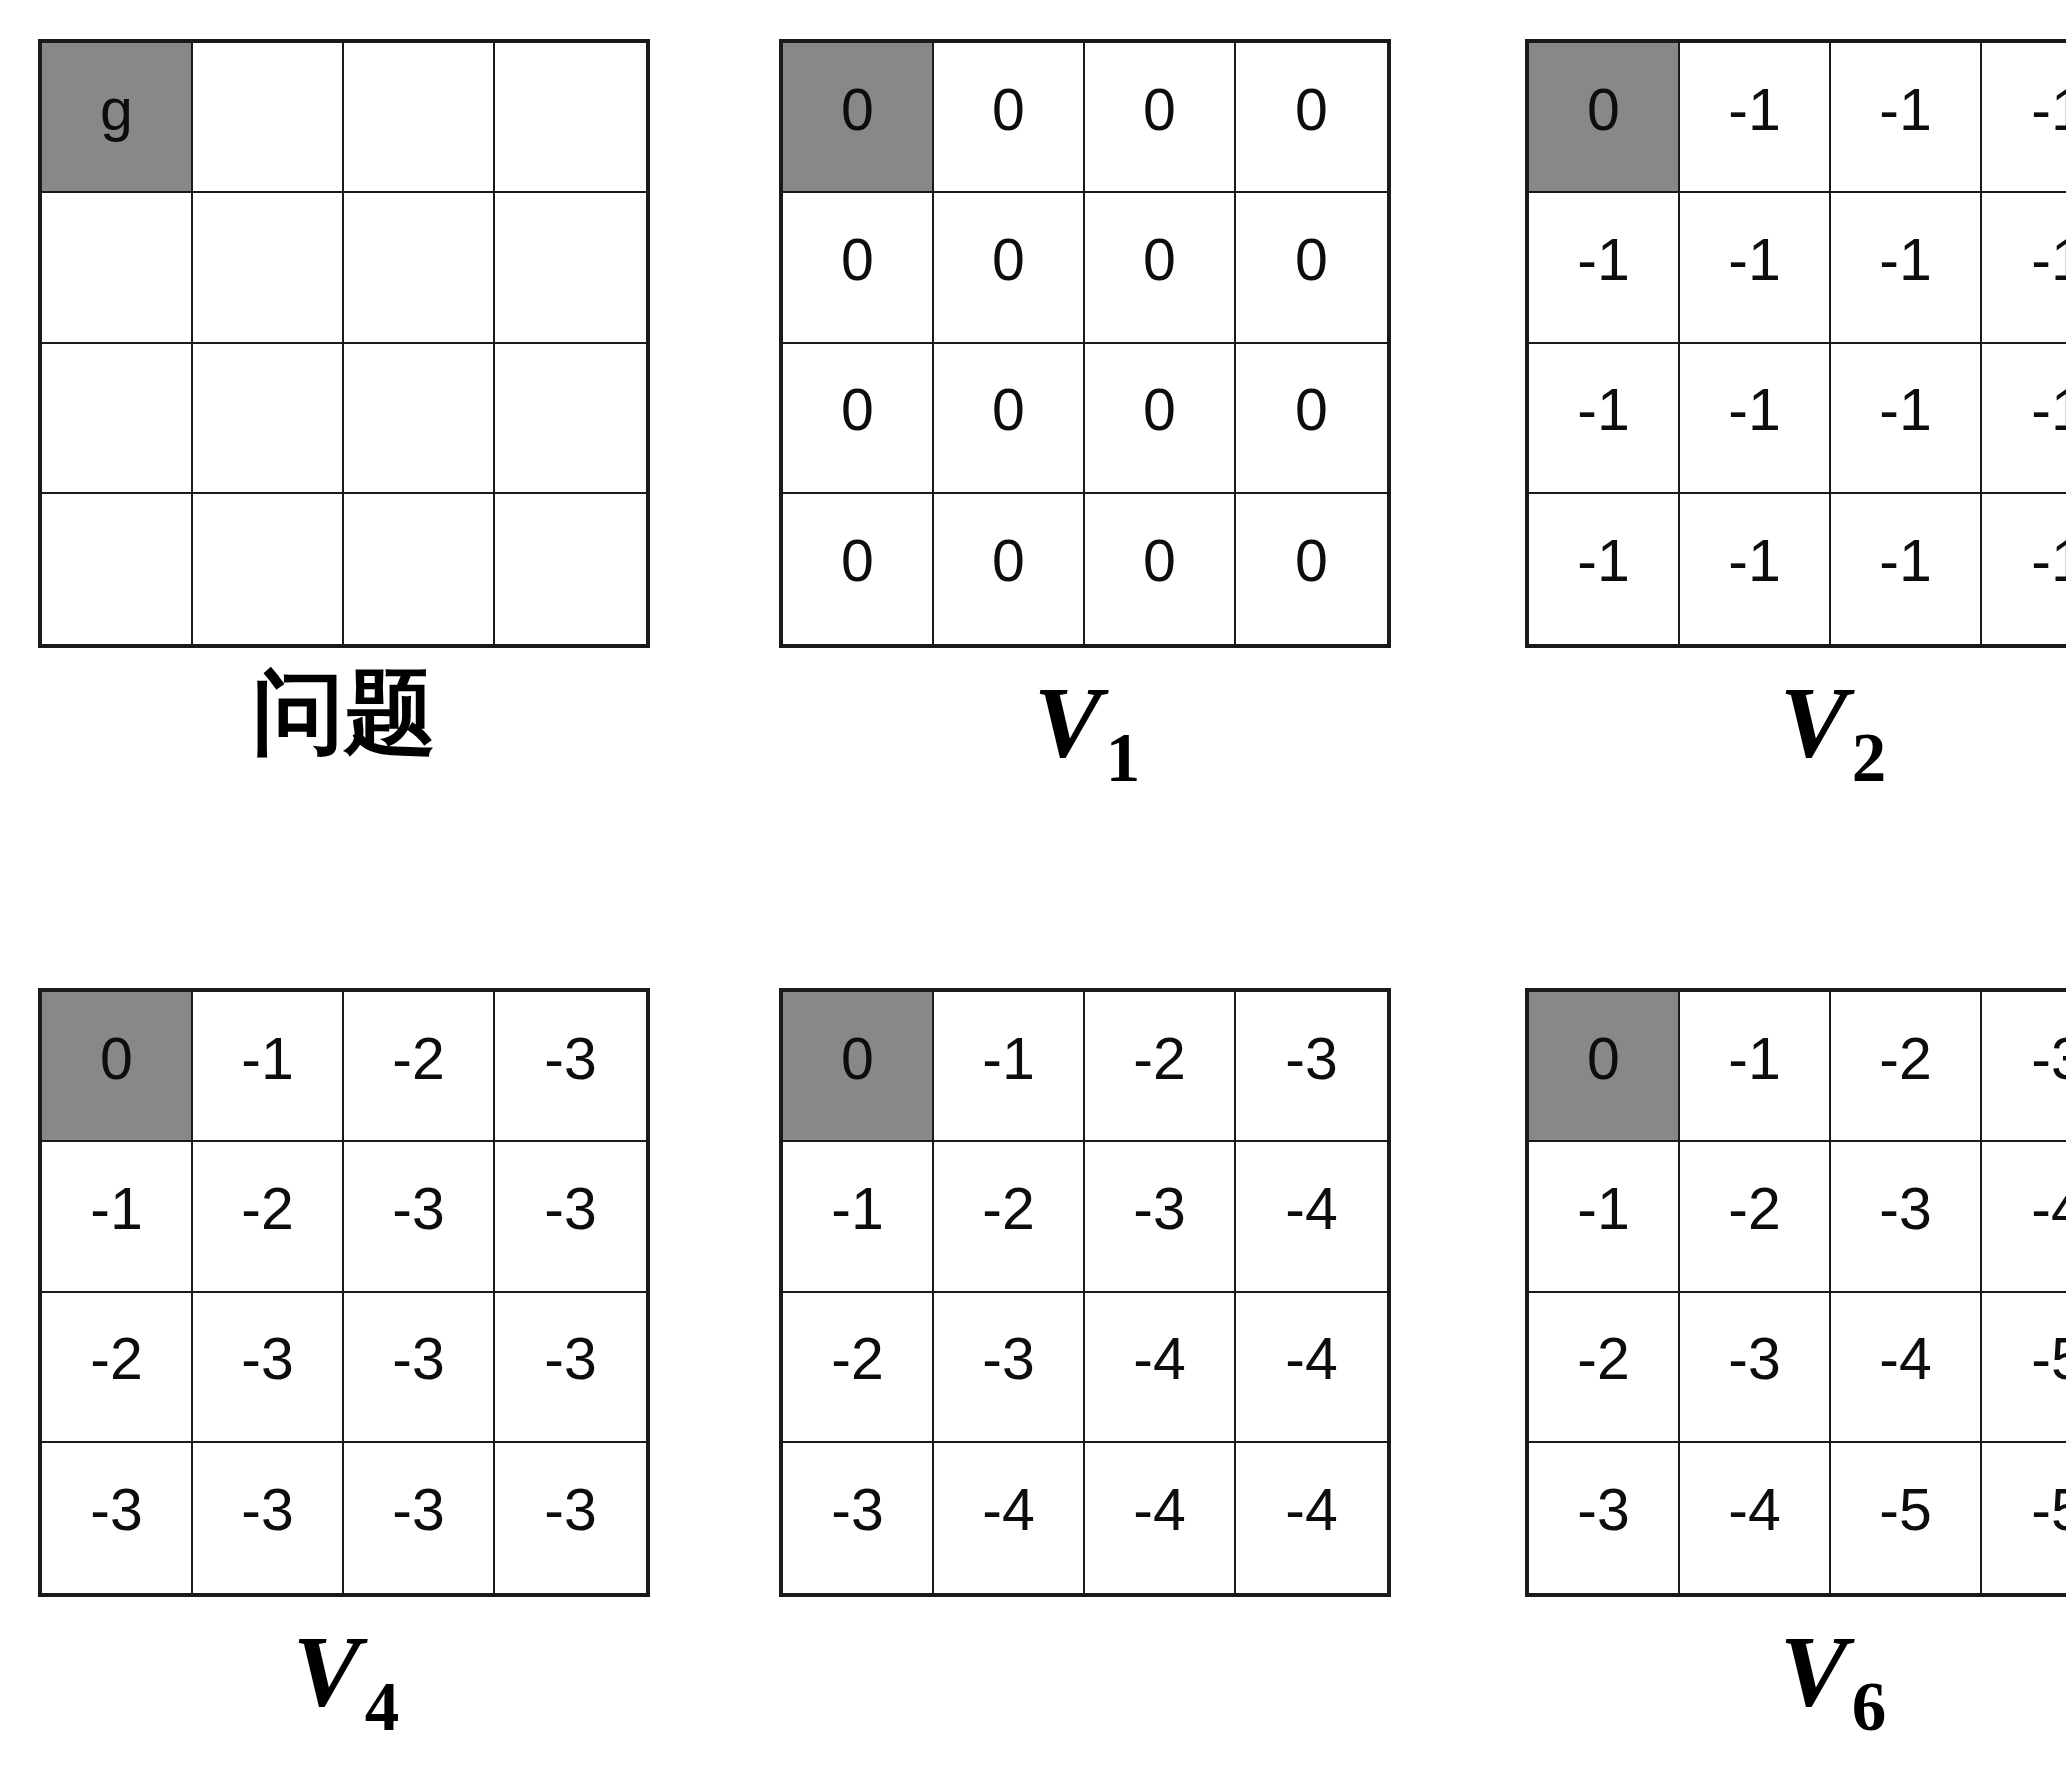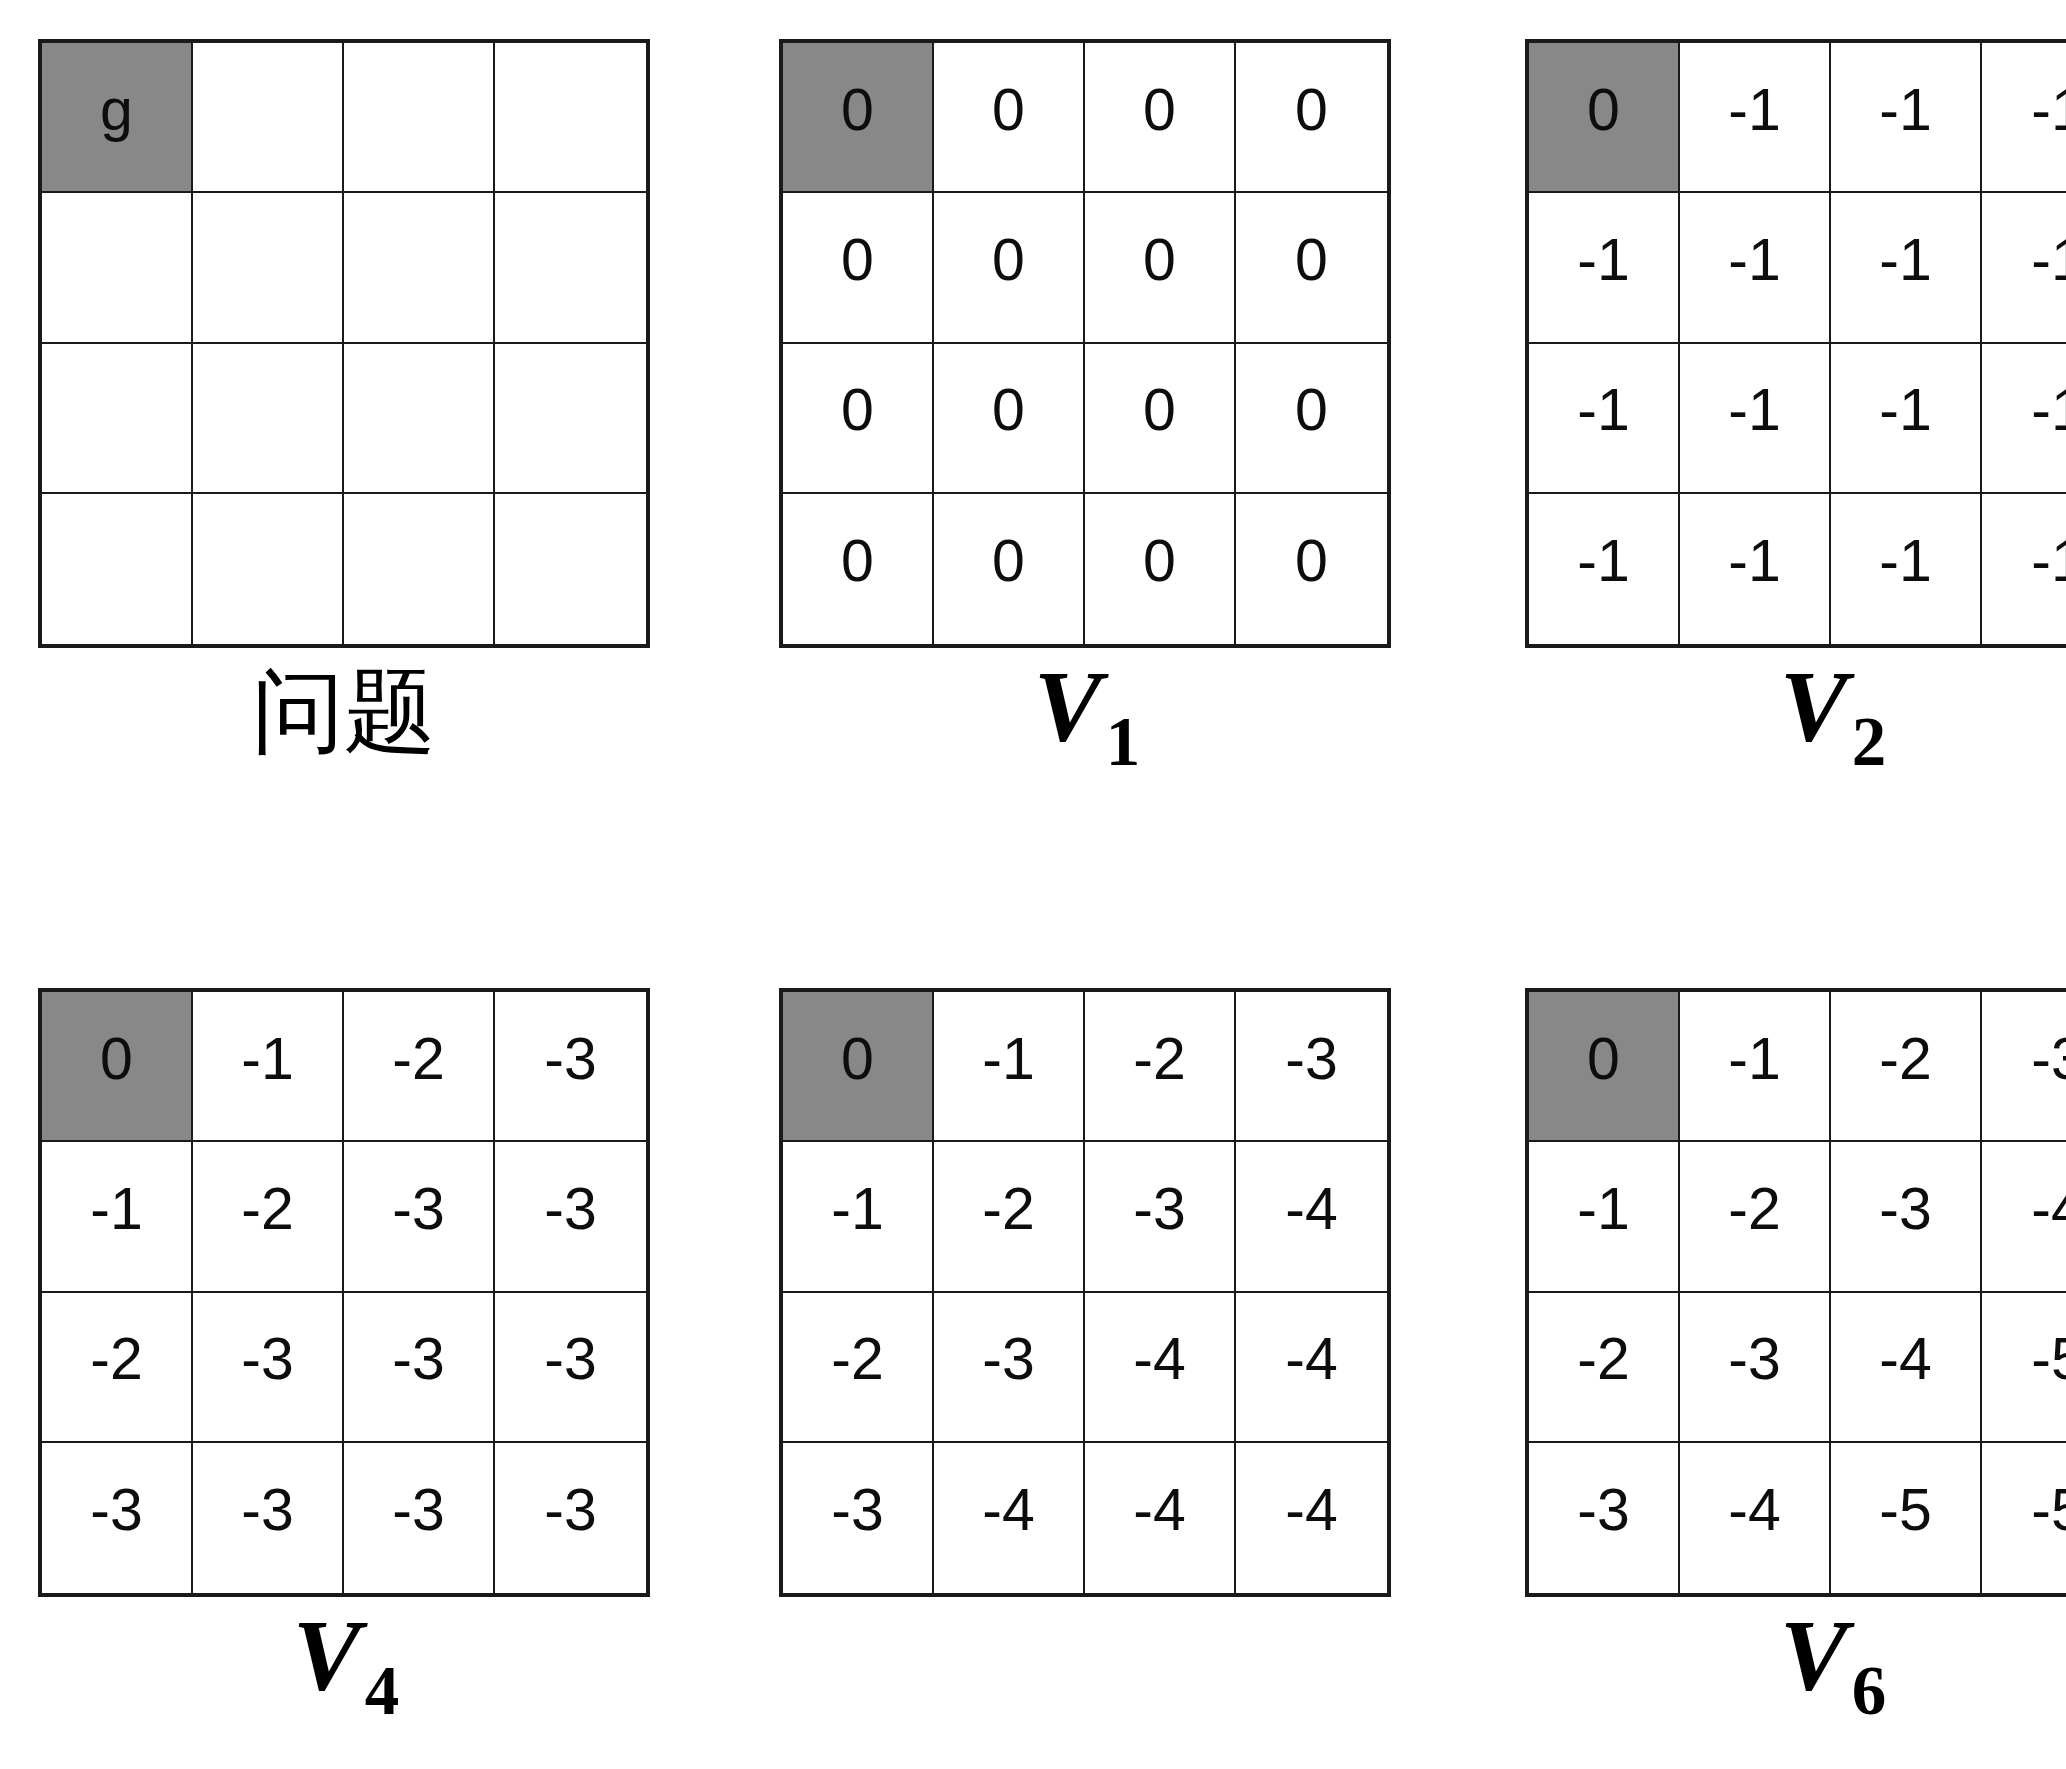--- a/index.html
+++ b/index.html
@@ -54,21 +54,21 @@
   }
   .cell:nth-child(4n) { border-right: none; }
   .cell:nth-child(n+13) { border-bottom: none; }
 
   .cell.shaded { background: #888888; }
 
   
   .label {
     width: 612px;
     text-align: center;
-    margin-top: 8px;
+    margin-top: 24px;
     white-space: nowrap;
   }
 
   .label .v-letter {
     font-family: "Liberation Serif", "DejaVu Serif", serif;
     font-weight: bold;
     font-style: italic;
     font-size: 102px;
     color: #000000;
     line-height: 1;
@@ -79,21 +79,21 @@
     font-style: normal;
     font-size: 69px;
     color: #000000;
     line-height: 1;
     position: relative;
     top: 24px;
     left: 4.1px;
   }
   .label.cjk {
     font-family: "DejaVu Serif", "Liberation Serif", serif;
-    font-weight: normal;
+    font-weight: bold;
     font-size: 92px;
     color: #000000;
     line-height: 1;
     margin-top: 18px;
   }
 </style>
 </head>
 <body>
 
 <div id="canvas">

